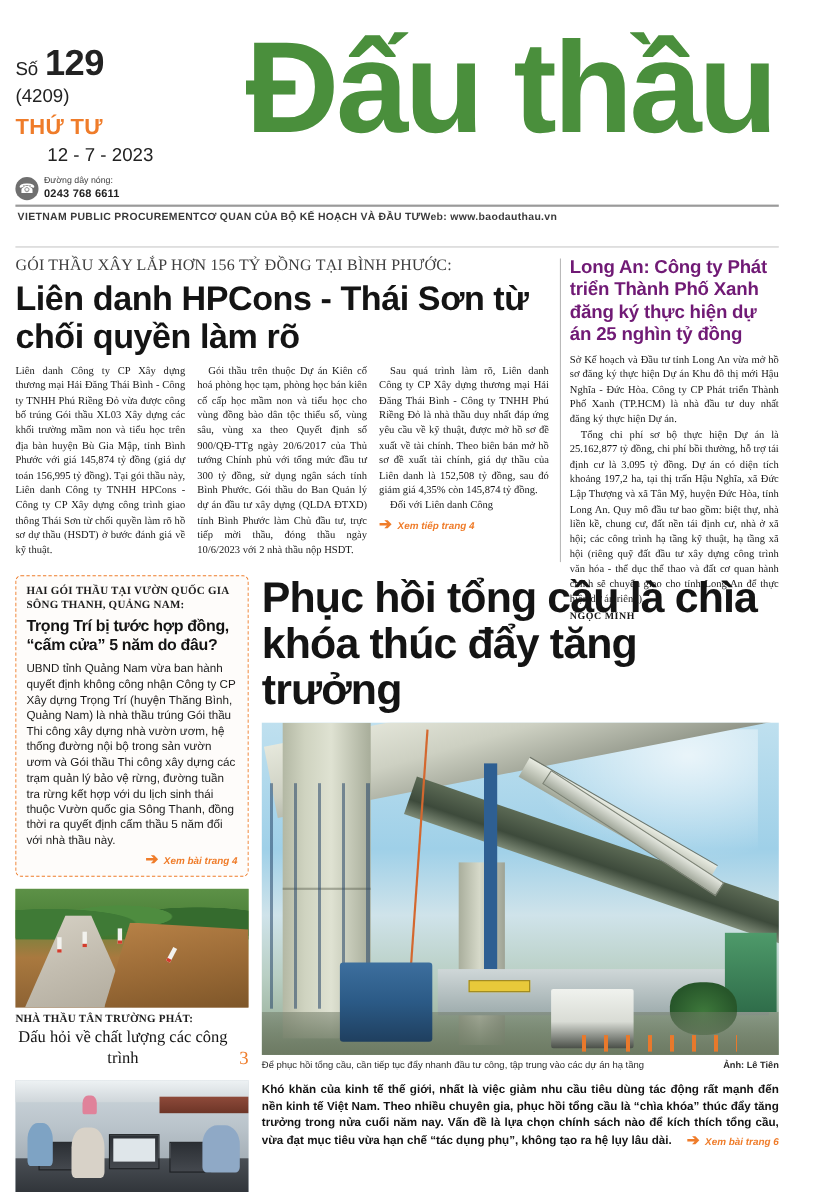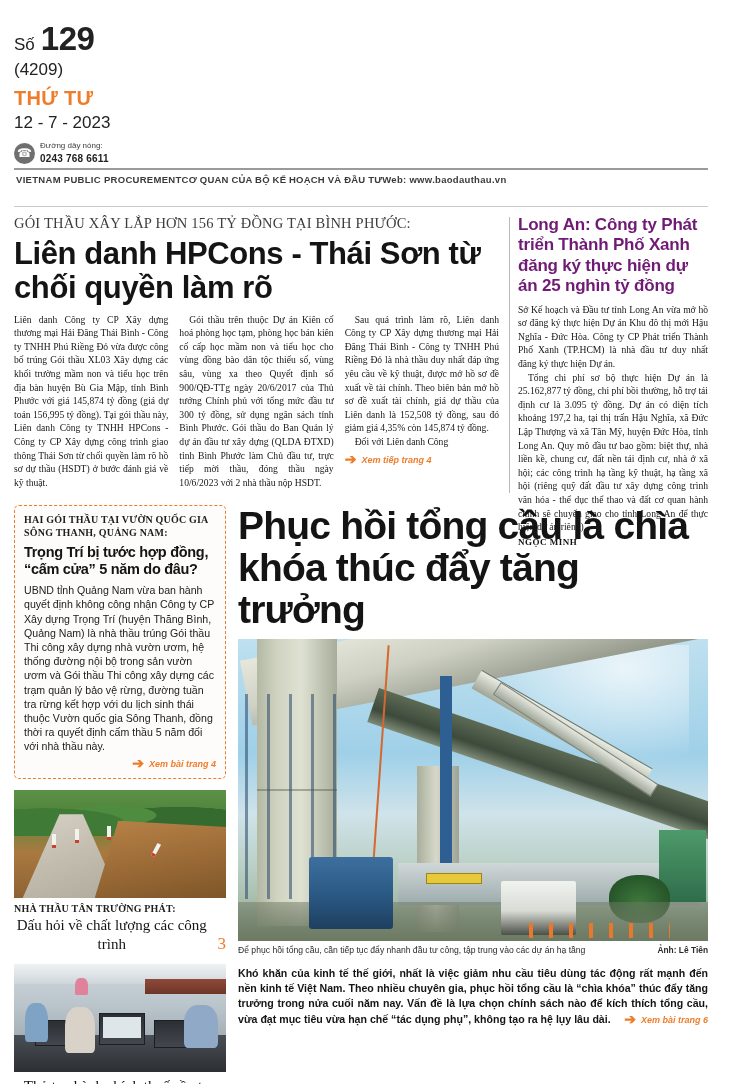--- a/index.html
+++ b/index.html
@@ -4,37 +4,37 @@
 <style>
   * { box-sizing: border-box; margin: 0; padding: 0; }
   body {
     width: 750px; height: 1084px;
     background: #ffffff;
     font-family: "Liberation Serif", serif;
     color: #1a1a1a;
     overflow: hidden;
     position: relative;
   }
-  .page { width: 722px; height: 1084px; padding: 14px 14px 0 14px; position: relative; }
+  .page { width: 722px; height: 1084px; padding: 32px 14px 0 14px; position: relative; }
 
   
   .masthead { display: flex; align-items: flex-start; height: 150px; }
   .mh-left { width: 152px; padding-top: 8px; }
   .mh-issue {
     font-family: "Liberation Sans", sans-serif;
     font-size: 17px; color: #222; line-height: 1;
     display: flex; align-items: baseline; gap: 6px;
   }
   .mh-issue .num { font-size: 33px; font-weight: bold; letter-spacing: -0.5px; }
   .mh-paren { font-family: "Liberation Sans", sans-serif; font-size: 17px; color: #222; margin-top: 5px; }
   .mh-weekday {
     font-family: "Liberation Sans", sans-serif; font-weight: bold;
     font-size: 20px; color: #ef7c2a; margin-top: 7px; letter-spacing: 0.3px;
   }
-  .mh-date { font-family: "Liberation Sans", sans-serif; font-size: 17px; color: #222; margin-top: 3px; }
+  .mh-date { font-family: "Liberation Sans", sans-serif; font-size: 17px; color: #222; margin-top: 3px; margin-left: 29px; }
   .mh-hotline { display: flex; align-items: center; gap: 5px; margin-top: 8px; }
   .phone-circle {
     width: 21px; height: 21px; border-radius: 50%;
     background: #6f6f6f; color: #fff; flex: 0 0 auto;
     display: flex; align-items: center; justify-content: center;
     font-size: 12px; line-height: 1;
   }
   .hl-text { font-family: "Liberation Sans", sans-serif; font-size: 8px; color: #3b3b3b; line-height: 1.35; }
   .hl-text .hl-num { font-weight: bold; font-size: 10px; color: #222; letter-spacing: 0.2px; }
 
@@ -336,20 +336,21 @@
       <div class="mh-weekday">THỨ TƯ</div>
       <div class="mh-date">12 - 7 - 2023</div>
       <div class="mh-hotline">
         <span class="phone-circle">☎</span>
         <span class="hl-text">
           <span>Đường dây nóng:</span><br>
           <span class="hl-num">0243 768 6611</span>
         </span>
       </div>
     </div>
+    <div class="mh-logo">Đấu thầu</div>
   </div>
 
   <div class="mh-rule"></div>
   <div class="mh-strap">
     <span>VIETNAM PUBLIC PROCUREMENT</span>
     <span class="mid">CƠ QUAN CỦA BỘ KẾ HOẠCH VÀ ĐẦU TƯ</span>
     <span class="web">Web: www.baodauthau.vn</span>
   </div>
   <div class="mh-rule2"></div>
 

